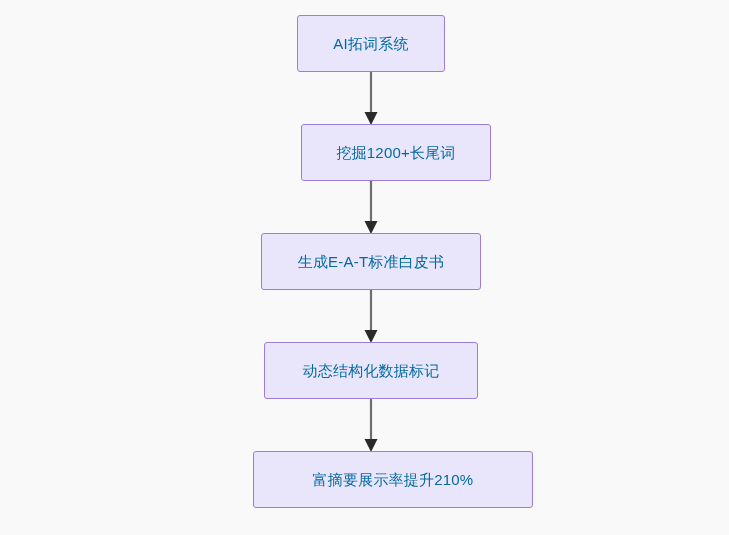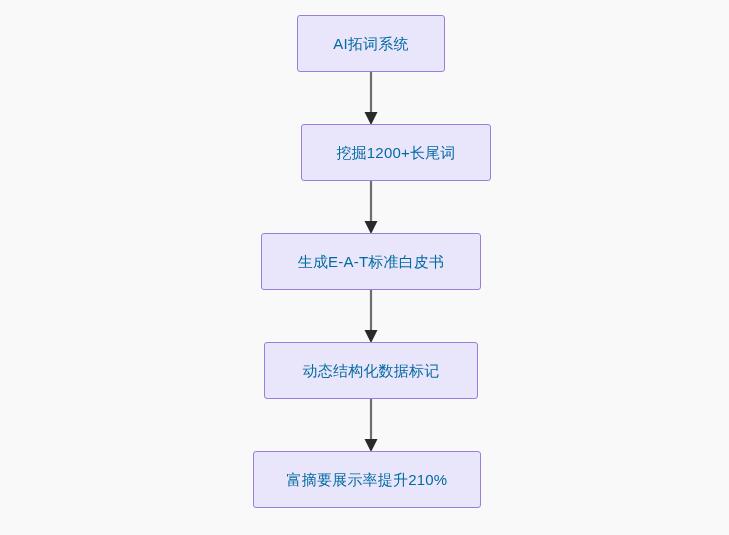--- a/index.html
+++ b/index.html
@@ -87,17 +87,17 @@
   </div>
 
   <div class="node" id="node-3" style="left:261px; top:233px; width:220px; height:57px;">
     <span class="node-label">生成E-A-T标准白皮书</span>
   </div>
 
   <div class="node" id="node-4" style="left:264px; top:342px; width:214px; height:57px;">
     <span class="node-label">动态结构化数据标记</span>
   </div>
 
-  <div class="node" id="node-5" style="left:253px; top:451px; width:228px; height:57px;">
+  <div class="node" id="node-5" style="left:253px; top:451px; width:280px; height:57px;">
     <span class="node-label">富摘要展示率提升210%</span>
   </div>
 
 </div>
 
 </body></html>

